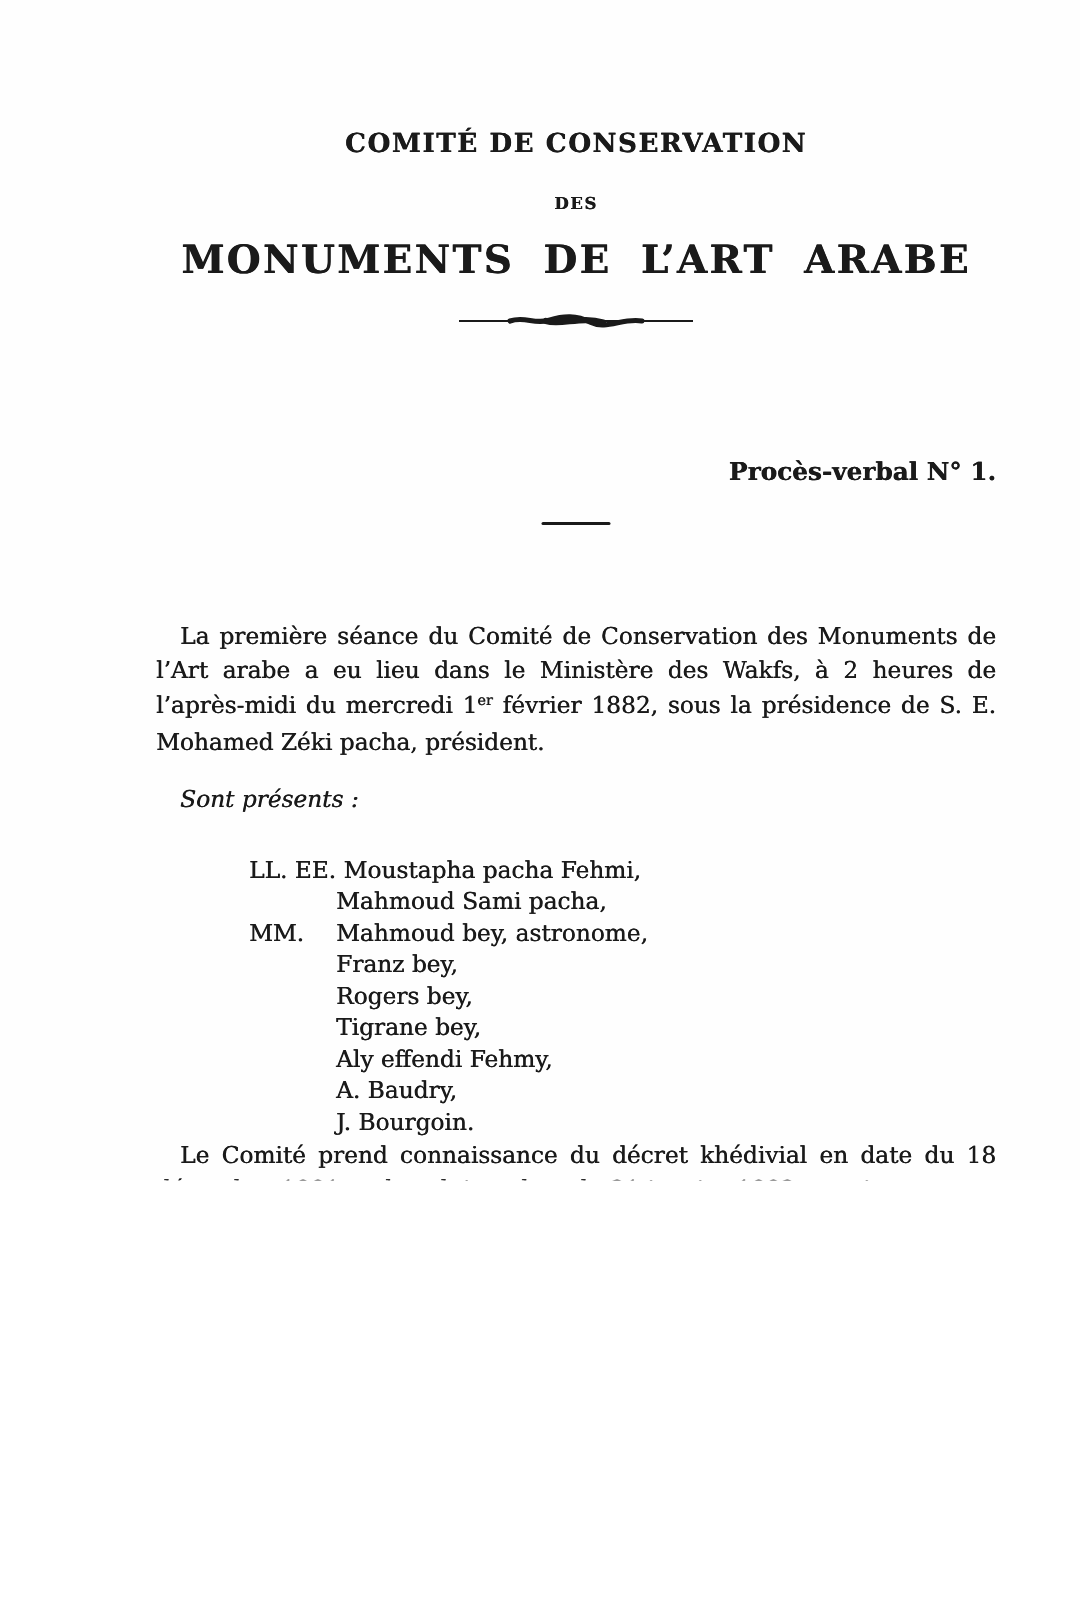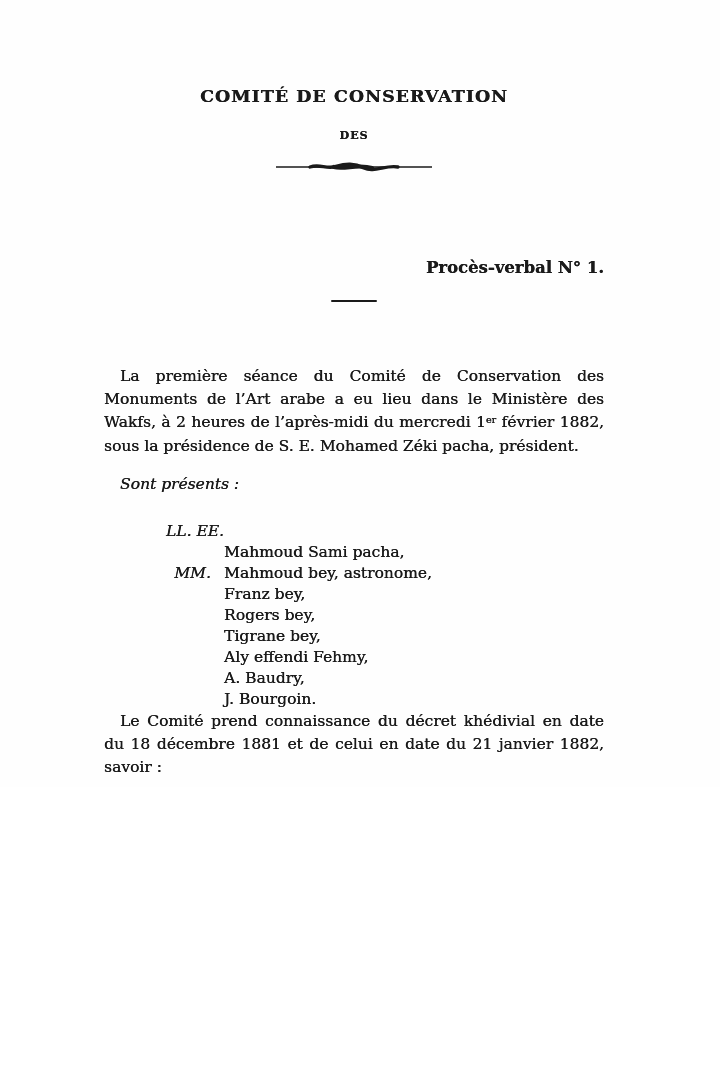--- a/index.html
+++ b/index.html
@@ -9,21 +9,21 @@
   }
   .page {
     position: relative;
     width: 720px;
     height: 787px;
     background: #fefefe;
     color: #1a1a1a;
     font-family: "DejaVu Serif", "Liberation Serif", serif;
     overflow: hidden;
     box-sizing: border-box;
-    padding: 88px 116px 0 104px;
+    padding: 88px 56px 0 104px;
     text-shadow: 0.3px 0 0 currentColor;
   }
   .header { text-align: center; }
   .header-line1 {
     font-size: 17.5px;
     font-weight: bold;
     letter-spacing: 1px;
     line-height: 1;
   }
   .header-line2 {
@@ -82,37 +82,37 @@
   .attendees {
     list-style: none;
     margin: 25px 0 0 0;
     padding: 0 0 0 62px;
     font-size: 15.5px;
     line-height: 21px;
   }
   .attendees li { display: flex; }
   .attendee-prefix {
     flex: 0 0 58px;
-    text-align: center;
+    text-align: left;
     padding-right: 5px;
     box-sizing: border-box;
     white-space: nowrap;
-    font-style: italic;
   }
   .attendee-name { white-space: nowrap; }
   .para-closing { }
 </style>
 </head>
 <body>
 
 <div class="page">
 
   <div class="header">
     <div class="header-line1">COMITÉ DE CONSERVATION</div>
     <div class="header-line2">DES</div>
+    <h1 class="header-line3">MONUMENTS DE L’ART ARABE</h1>
     <div class="ornament">
       <svg width="160" height="16" viewBox="0 0 160 16">
         <path d="M2 9 H158" stroke="#1a1a1a" stroke-width="1.4" fill="none"></path>
         <path d="M36 9 C46 5.5, 52 11.5, 62 8.5 S80 5, 90 10 S112 6.5, 124 9" stroke="#1a1a1a" stroke-width="3.4" fill="none" stroke-linecap="round"></path>
         <path d="M60 9 C70 12, 84 5.5, 98 10" stroke="#1a1a1a" stroke-width="4.2" fill="none" stroke-linecap="round"></path>
       </svg>
     </div>
   </div>
 
   <div class="section-head">
@@ -120,20 +120,21 @@
     <div class="small-rule"></div>
   </div>
 
   <p class="para justify indent para-opening"><span>La première séance du Comité de Conservation des Monuments de l’Art arabe a eu lieu dans le Ministère des Wakfs, à 2 heures de l’après-midi du mercredi 1</span><span class="sup">er</span><span> février 1882, sous la présidence de S. E. Mohamed Zéki pacha, président.</span></p>
 
   <p class="para indent presents">Sont présents :</p>
 
   <ul class="attendees">
     <li>
         <span class="attendee-prefix">LL. EE.</span>
+        <span class="attendee-name">Moustapha pacha Fehmi,</span>
       </li>
     <li>
         <span class="attendee-prefix"></span>
         <span class="attendee-name">Mahmoud Sami pacha,</span>
       </li>
     <li>
         <span class="attendee-prefix"></span>
       </li>
     <li>
         <span class="attendee-prefix">MM.</span>

